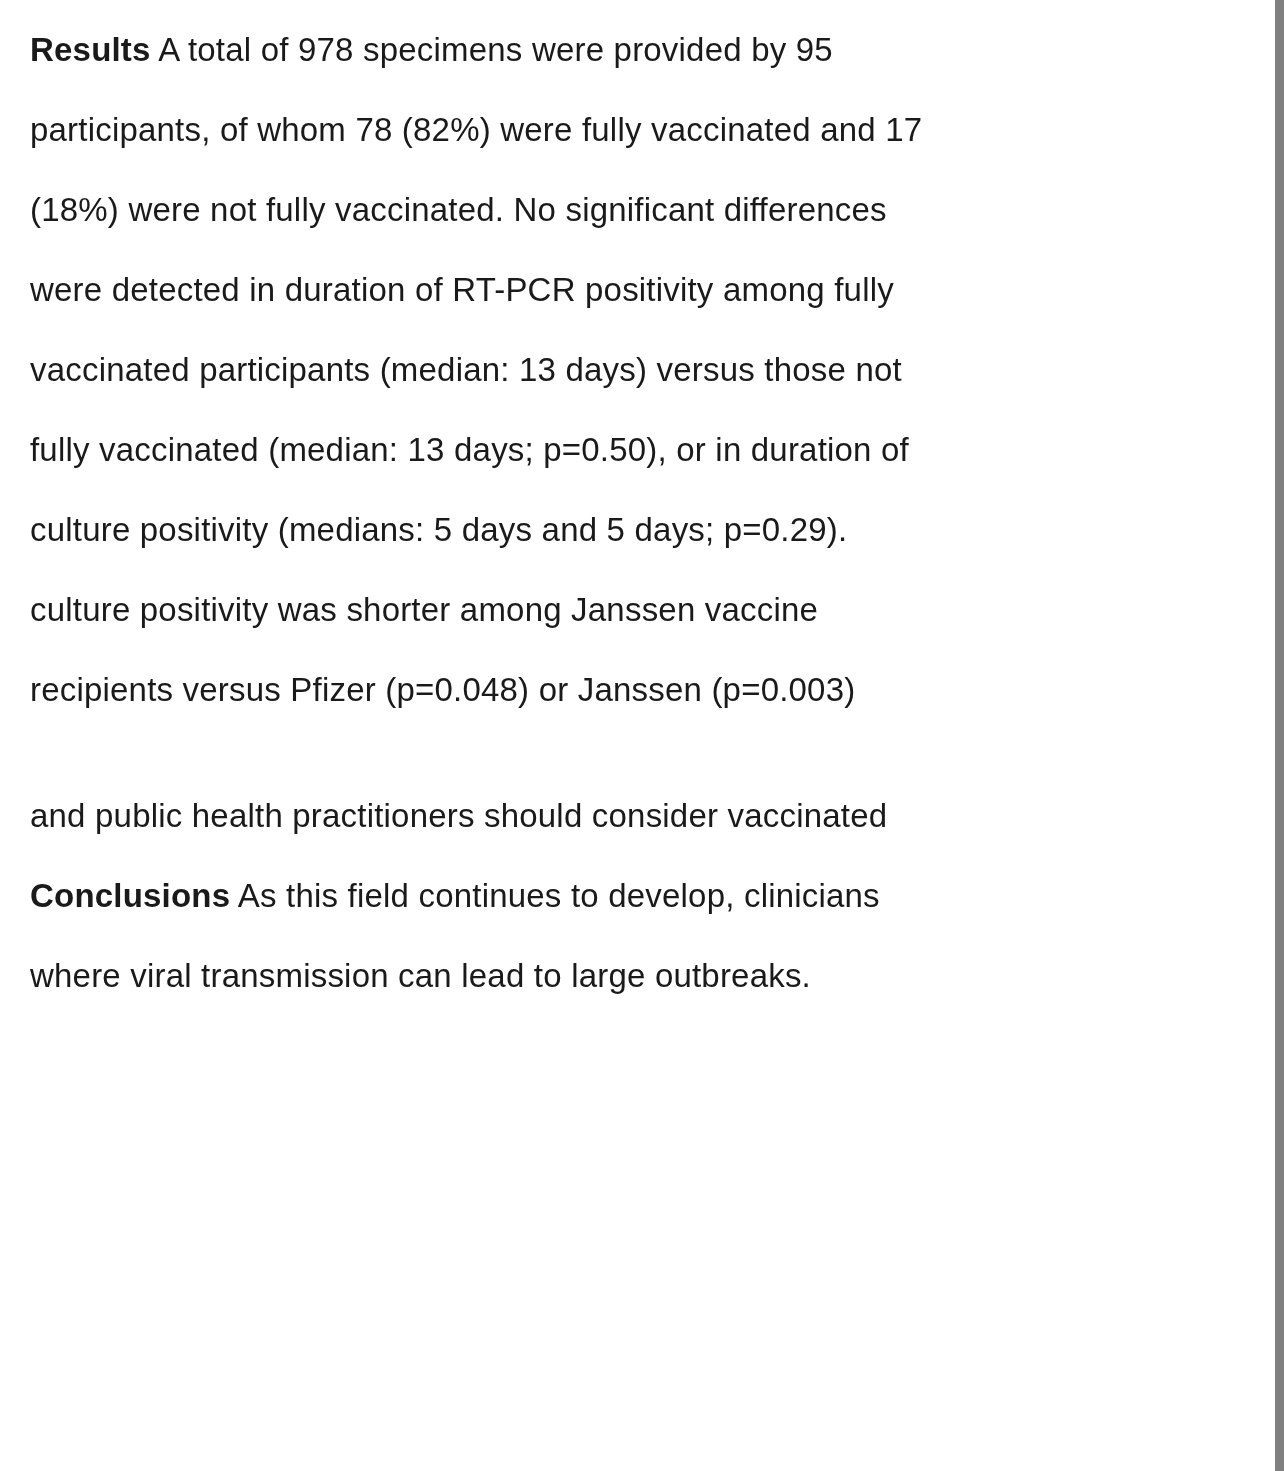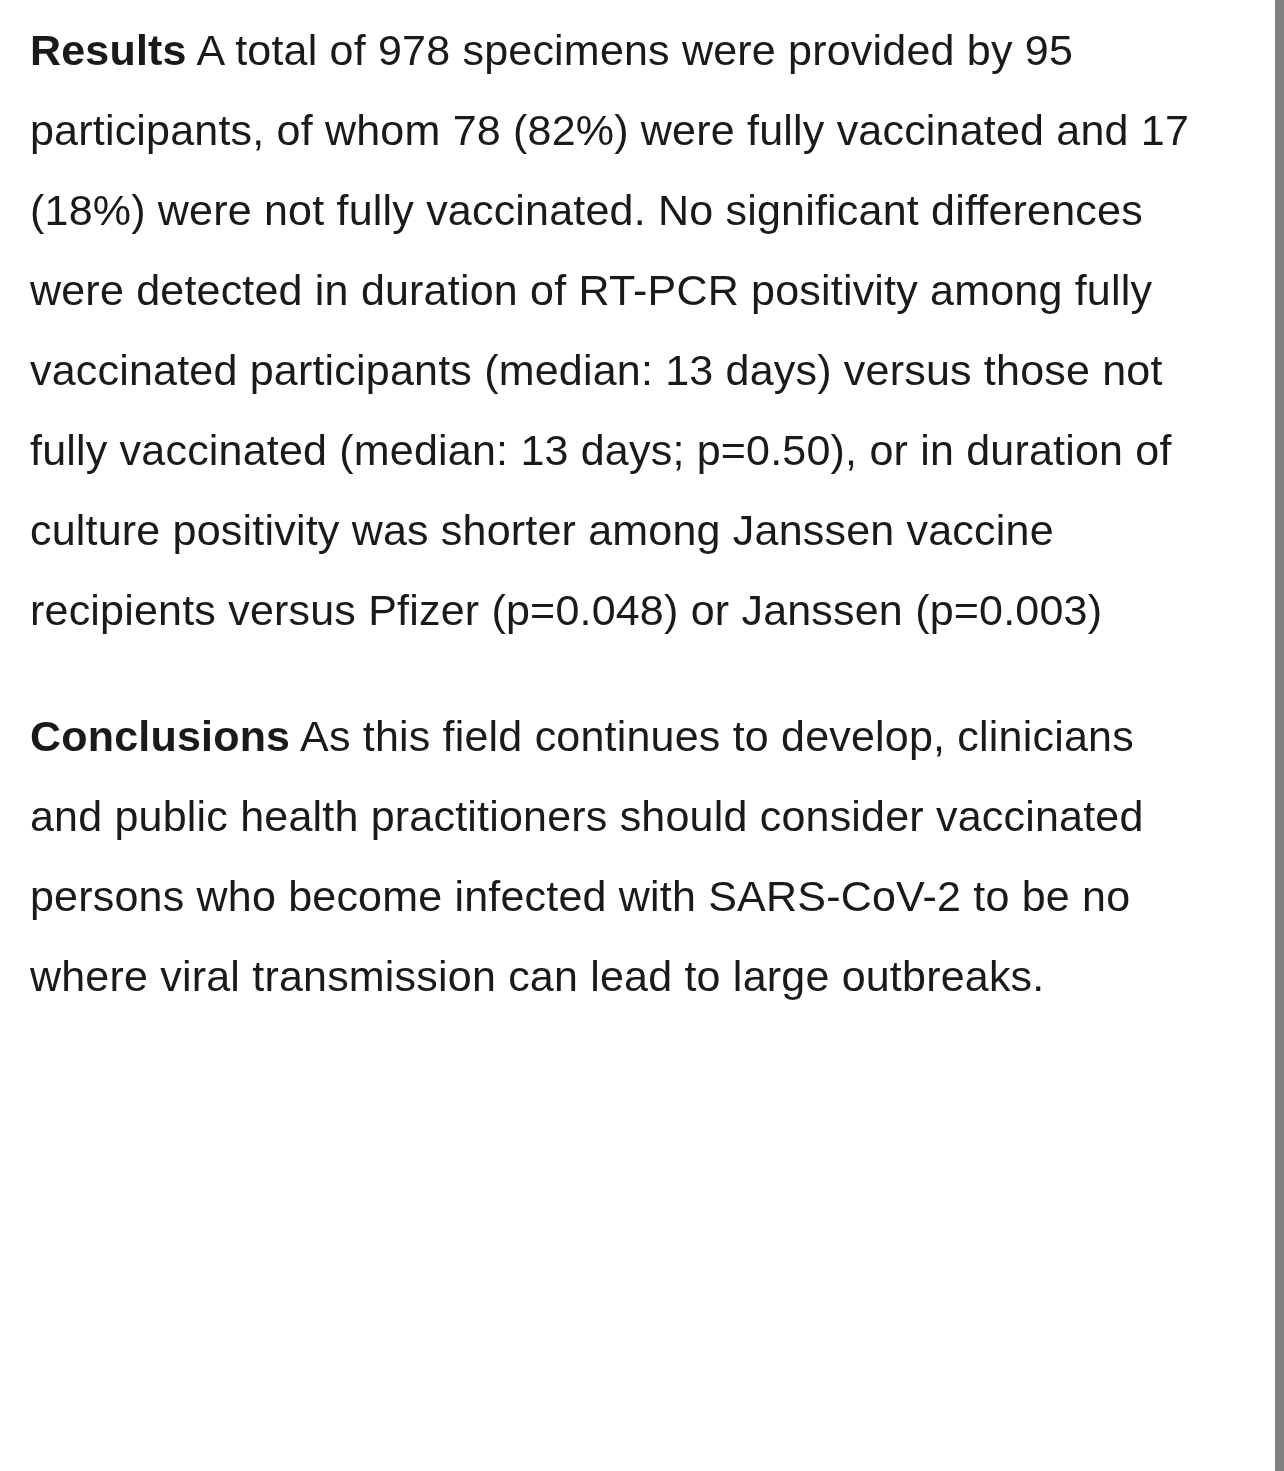--- a/index.html
+++ b/index.html
@@ -23,21 +23,21 @@
     padding: 10px 40px 0 30px;
     box-sizing: border-box;
   }
   .para {
     margin: 0;
   }
   .para + .para {
     margin-top: 46px;
   }
   .line {
-    font-size: 43px;
+    font-size: 33px;
     line-height: 80px;
     color: #1a1a1a;
     white-space: pre;
     letter-spacing: 0.2px;
   }
   .bold {
     font-weight: bold;
   }
   .scroll-strip {
     position: absolute;
@@ -53,26 +53,26 @@
 
 <div class="content">
 
   <div class="para">
     <div class="line"><span class="bold">Results</span><span> A total of 978 specimens were provided by 95</span></div>
     <div class="line">participants, of whom 78 (82%) were fully vaccinated and 17</div>
     <div class="line">(18%) were not fully vaccinated. No significant differences</div>
     <div class="line">were detected in duration of RT-PCR positivity among fully</div>
     <div class="line">vaccinated participants (median: 13 days) versus those not</div>
     <div class="line">fully vaccinated (median: 13 days; p=0.50), or in duration of</div>
+    <div class="line">culture positivity (medians: 5 days and 5 days; p=0.29).</div>
     <div class="line">culture positivity was shorter among Janssen vaccine</div>
     <div class="line">recipients versus Pfizer (p=0.048) or Janssen (p=0.003)</div>
   </div>
 
   <div class="para">
+    <div class="line">and public health practitioners should consider vaccinated</div>
     <div class="line"><span class="bold">Conclusions</span><span> As this field continues to develop, clinicians</span></div>
-    <div class="line">and public health practitioners should consider vaccinated</div>
-    <div class="line">persons who become infected with SARS-CoV-2 to be no</div>
     <div class="line">where viral transmission can lead to large outbreaks.</div>
   </div>
 
 </div>
 
 <div class="scroll-strip"></div>
 
 </body></html>

